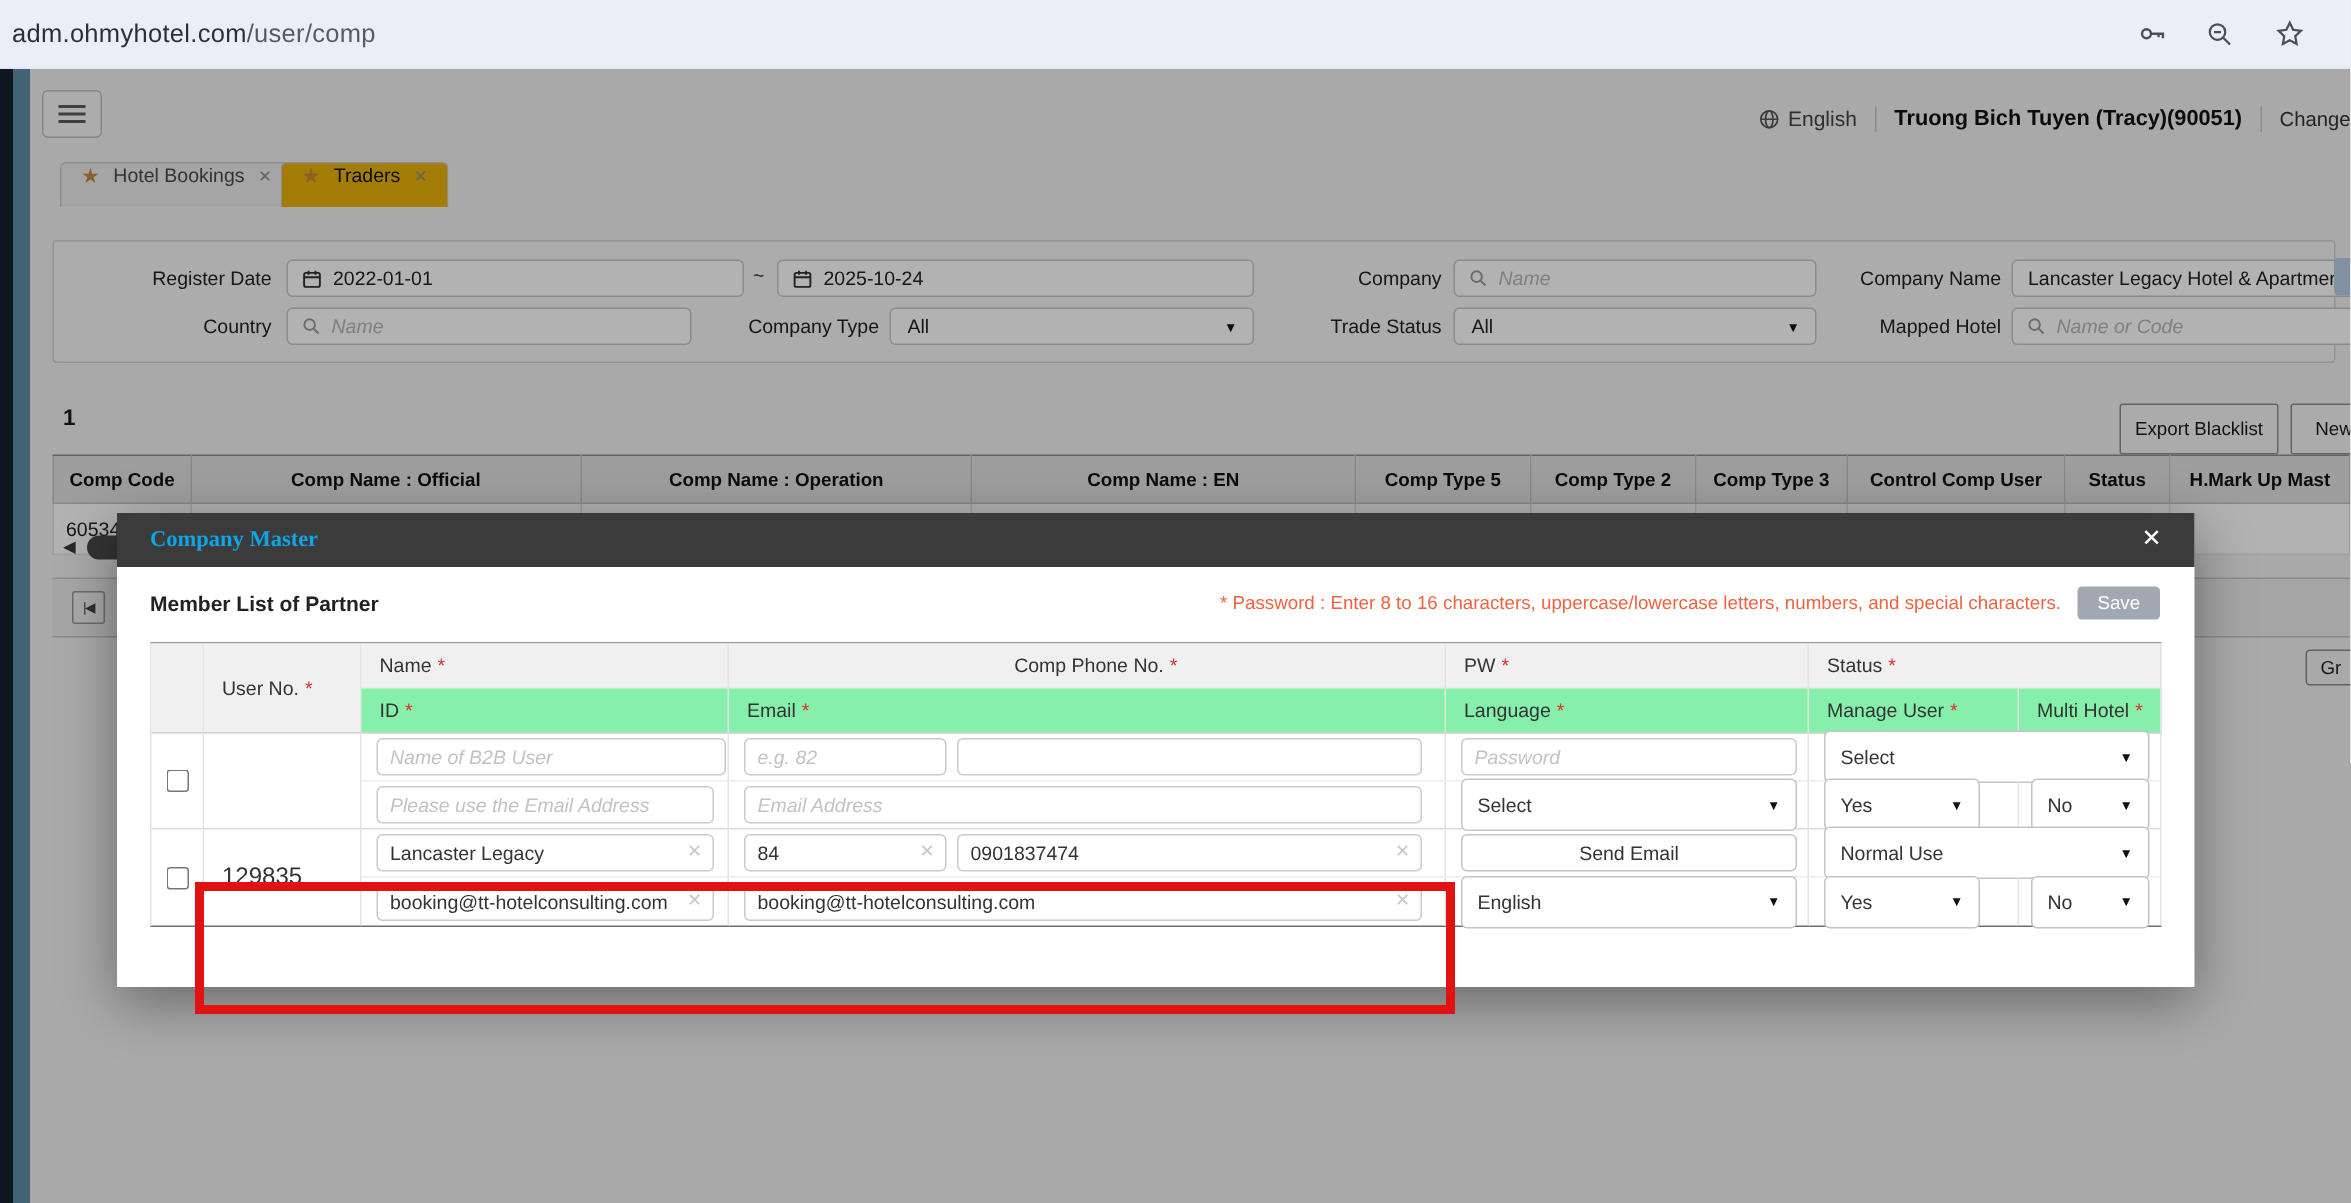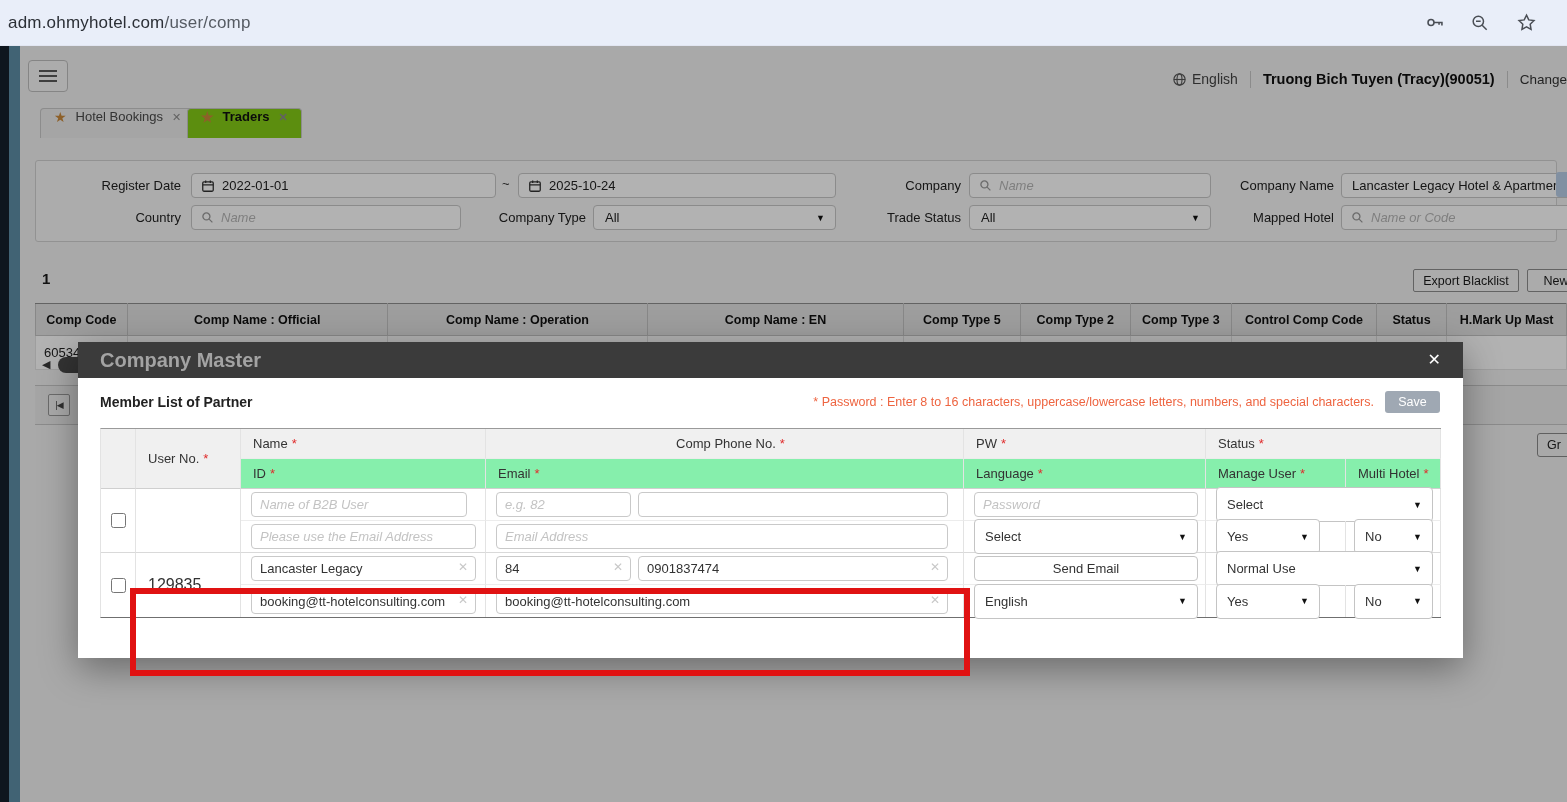--- a/index.html
+++ b/index.html
@@ -27,21 +27,21 @@
 
   .hdr-right{position:absolute;top:22px;right:0;height:24px;display:flex;align-items:center;gap:12px;}
   .hdr-lang{display:flex;align-items:center;gap:5px;font-size:14px;color:#444;}
   .hdr-user{font-size:14.5px;font-weight:700;color:#111;}
   .hdr-sep{width:1px;height:17px;background:#c7c7c7;}
   .hdr-change{font-size:13.5px;color:#333;white-space:nowrap;}
 
   .tab{position:absolute;top:63px;height:30px;box-sizing:border-box;display:flex;align-items:flex-start;
        gap:9px;padding:0 13px;border:1px solid #c9c9c9;border-bottom:none;border-radius:4px 4px 0 0;
        background:#ececec;font-size:13px;color:#4a4a4a;}
-  .tab.active{background:#84cc16;font-weight:700;color:#111;}
+  .tab.active{background:#eab308;font-weight:400;color:#111;}
   .tstar::before{content:"★";color:#cb8a3b;font-size:14px;}
   .tclose::before{content:"✕";color:#8d8d8d;font-size:11px;}
 
   
   .filter-panel{position:absolute;left:35px;top:115px;width:1522px;height:82px;box-sizing:border-box;
                 background:#f6f6f6;border:1px solid #d2d2d2;border-radius:3px;}
   .fl{position:absolute;height:25px;line-height:25px;font-size:13px;color:#222;text-align:right;}
   .fi{position:absolute;height:25px;box-sizing:border-box;border:1px solid #c7c7c7;border-radius:4px;
       background:#fff;display:flex;align-items:center;font-size:13px;color:#222;}
   .fi input{flex:1;min-width:0;border:none;outline:none;background:transparent;font:inherit;color:#222;padding:0;}
@@ -49,21 +49,21 @@
   .fi .licon{margin:0 7px 0 9px;display:flex;}
   .fsel{padding-left:11px;}
   .fsel .caret{margin-left:auto;margin-right:10px;font-size:9px;color:#111;}
   .clear-x::before{content:"✕";color:#c3c3c3;font-size:12px;}
   .fi .clear-x{margin:0 8px 0 6px;}
   .tilde{position:absolute;font-size:13px;color:#333;}
   .cutoff-ctl{position:absolute;left:1556px;top:127px;width:11px;height:25px;background:#b9cfe9;border-radius:3px 0 0 3px;}
 
   
   .rcount{position:absolute;left:42px;top:225px;font-size:15px;font-weight:700;color:#1a1a1a;}
-  .pbtn{position:absolute;height:23px;box-sizing:border-box;border:1px solid #8f8f8f;border-radius:2px;
+  .pbtn{position:absolute;height:34px;box-sizing:border-box;border:1px solid #8f8f8f;border-radius:2px;
         background:#f5f5f5;font-size:12.5px;color:#1a1a1a;display:flex;align-items:center;justify-content:center;}
 
   
   .ctable{position:absolute;left:35px;top:258px;border-collapse:collapse;table-layout:fixed;}
   .ctable th{height:32px;box-sizing:border-box;background:#e2e2e2;border:1px solid #c3c3c3;border-top:1px solid #8f8f8f;
              font-size:12.5px;font-weight:700;color:#111;padding:0 5px;white-space:nowrap;overflow:hidden;}
   .ctable td{height:33px;background:#fff;border:1px solid #e3e3e3;font-size:13px;color:#222;padding:0 8px;}
 
   .scroll-arrow{position:absolute;left:42px;top:313px;font-size:11px;color:#3a3a3a;}
   .scroll-pill{position:absolute;left:58px;top:312px;width:70px;height:16px;background:#4a4a4a;border-radius:8px;}
@@ -72,21 +72,21 @@
   .pg-first{position:absolute;left:13px;top:8px;width:22px;height:22px;box-sizing:border-box;border:1px solid #9a9a9a;
             background:#f3f3f3;border-radius:2px;display:flex;align-items:center;justify-content:center;
             font-size:9px;color:#444;letter-spacing:-1px;}
   .gr-btn{position:absolute;left:1537px;top:388px;width:46px;height:24px;box-sizing:border-box;border:1px solid #8a8a8a;
           background:#f2f2f2;border-radius:3px;font-size:12.5px;color:#222;display:flex;align-items:center;padding-left:9px;}
 
   
   .modal{position:absolute;left:78px;top:342px;width:1385px;height:316px;background:#fff;z-index:20;
          box-shadow:0 10px 35px rgba(0,0,0,.38);}
   .m-head{height:36px;background:#3b3b3b;display:flex;align-items:center;padding:0 22px;}
-  .m-title{font-size:20px;font-weight:700;color:#a3a3a3;}
+  .m-title{font-size:15px;font-weight:700;color:#0ea5e9;font-family:Liberation Serif, serif;}
   .m-close{margin-left:auto;color:#fff;font-size:16px;line-height:1;cursor:default;}
   .m-close::before{content:"✕";}
   .m-tabs{height:42px;box-sizing:border-box;background:#f8f8f8;border-bottom:1px solid #ddd;
           display:flex;align-items:flex-end;padding-left:22px;gap:3px;}
   .m-tab{height:30px;box-sizing:border-box;margin-bottom:-1px;border:1px solid #d8d8d8;border-radius:4px 4px 0 0;
          background:#fff;padding:0 17px;display:flex;align-items:center;font-size:13px;color:#999;}
   .m-tab.active{color:#111;font-weight:700;border-bottom-color:#fff;}
   .m-body{position:relative;height:238px;}
   .m-sec{position:absolute;top:16px;left:22px;font-size:14px;font-weight:600;color:#222;}
   .m-note-row{position:absolute;top:13px;right:23px;display:flex;align-items:center;gap:11px;}
@@ -283,21 +283,21 @@
       </colgroup>
       <thead>
         <tr>
           <th>Comp Code</th>
           <th>Comp Name : Official</th>
           <th>Comp Name : Operation</th>
           <th>Comp Name : EN</th>
           <th>Comp Type 5</th>
           <th>Comp Type 2</th>
           <th>Comp Type 3</th>
-          <th>Control Comp Code</th>
+          <th>Control Comp User</th>
           <th>Status</th>
           <th>H.Mark Up Mast</th>
         </tr>
       </thead>
       <tbody>
         <tr>
           <td>60534</td>
           <td></td>
             <td></td>
             <td></td>
@@ -380,21 +380,21 @@
         <div class="mc mh mh2 bb-strong" style="grid-area:2/7/3/8;">
           <span>Multi Hotel</span>
             <span class="req">*</span>
           </div>
 
         <div class="mc bb-mid" style="grid-area:3/1/5/2;">
           <input type="checkbox" class="cb" style="">
           </div>
         <div class="mc bb-mid" style="grid-area:3/2/5/3;"></div>
         <div class="mc" style="grid-area:3/3/4/4;">
-          <span class="iw" style="width:216px;"><input placeholder="Name of B2B User" style=""></span>
+          <span class="iw" style="width:233px;"><input placeholder="Name of B2B User" style=""></span>
           </div>
         <div class="mc" style="grid-area:3/4/4/5;">
           <span class="iw" style="width:135px;"><input placeholder="e.g. 82" style=""></span>
           <span class="iw" style="width:310px;margin-left:7px;"><input style=""></span>
           </div>
         <div class="mc" style="grid-area:3/5/4/6;">
           <span class="iw" style="width:224px;"><input type="text" placeholder="Password" style=""></span>
           </div>
         <div class="mc" style="grid-area:3/6/4/8;">
           <div class="sel" style="width:217px;">

